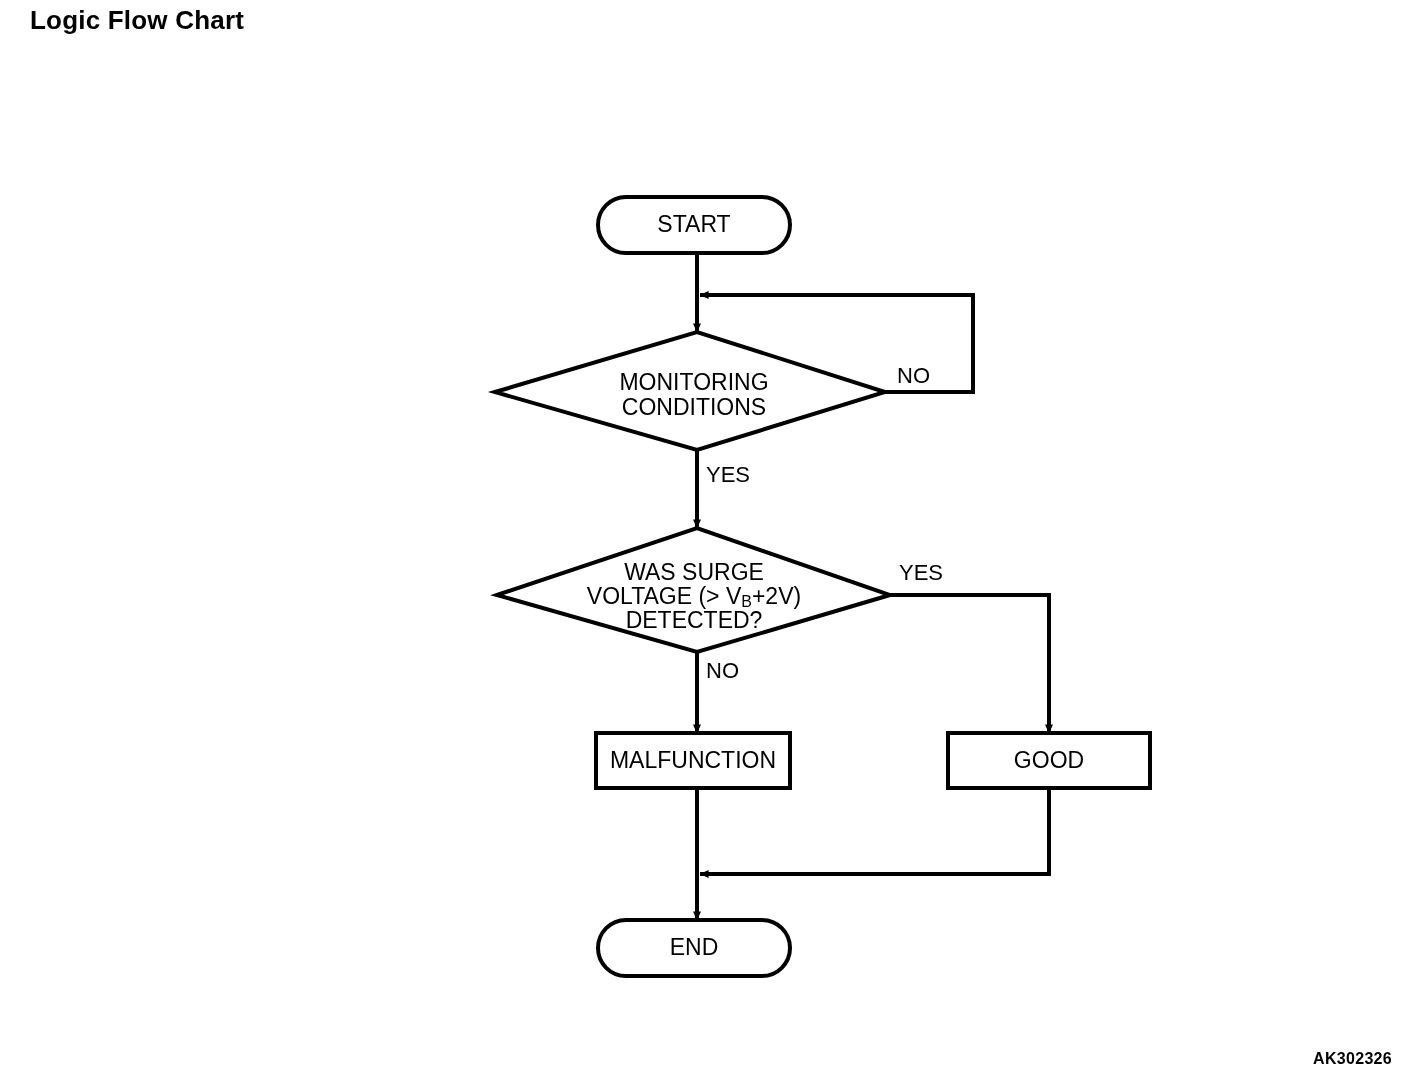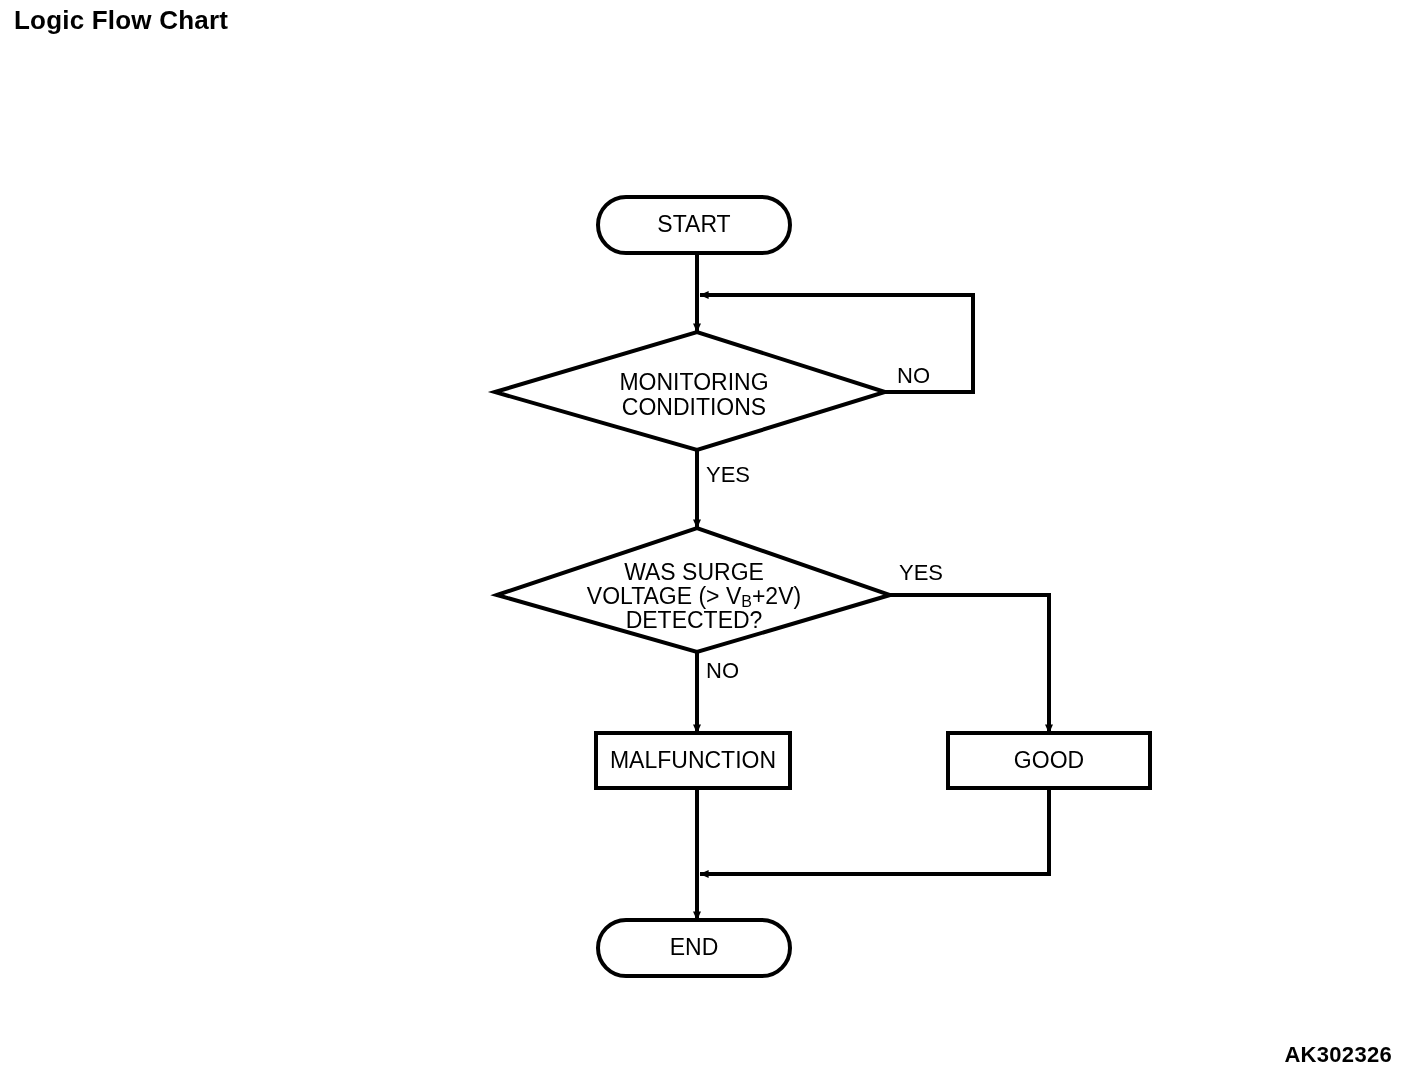--- a/index.html
+++ b/index.html
@@ -11,39 +11,39 @@
   body {
     width: 1408px;
     height: 1078px;
     position: relative;
     overflow: hidden;
     font-family: "Liberation Sans", sans-serif;
     color: #000000;
   }
   #page-title {
     position: absolute;
-    left: 14px;
+    left: 30px;
     top: 5px;
     font-size: 26px;
     font-weight: bold;
     letter-spacing: 0.2px;
     white-space: nowrap;
   }
   #diagram-canvas {
     position: absolute;
     left: 0;
     top: 0;
     width: 1408px;
     height: 1078px;
   }
   #figure-code {
     position: absolute;
     right: 16px;
     bottom: 10px;
-    font-size: 22px;
+    font-size: 16px;
     font-weight: bold;
     letter-spacing: 0.3px;
   }
   svg text {
     font-family: "Liberation Sans", sans-serif;
     fill: #000000;
   }
   .node-label {
     font-size: 23px;
     text-anchor: middle;

